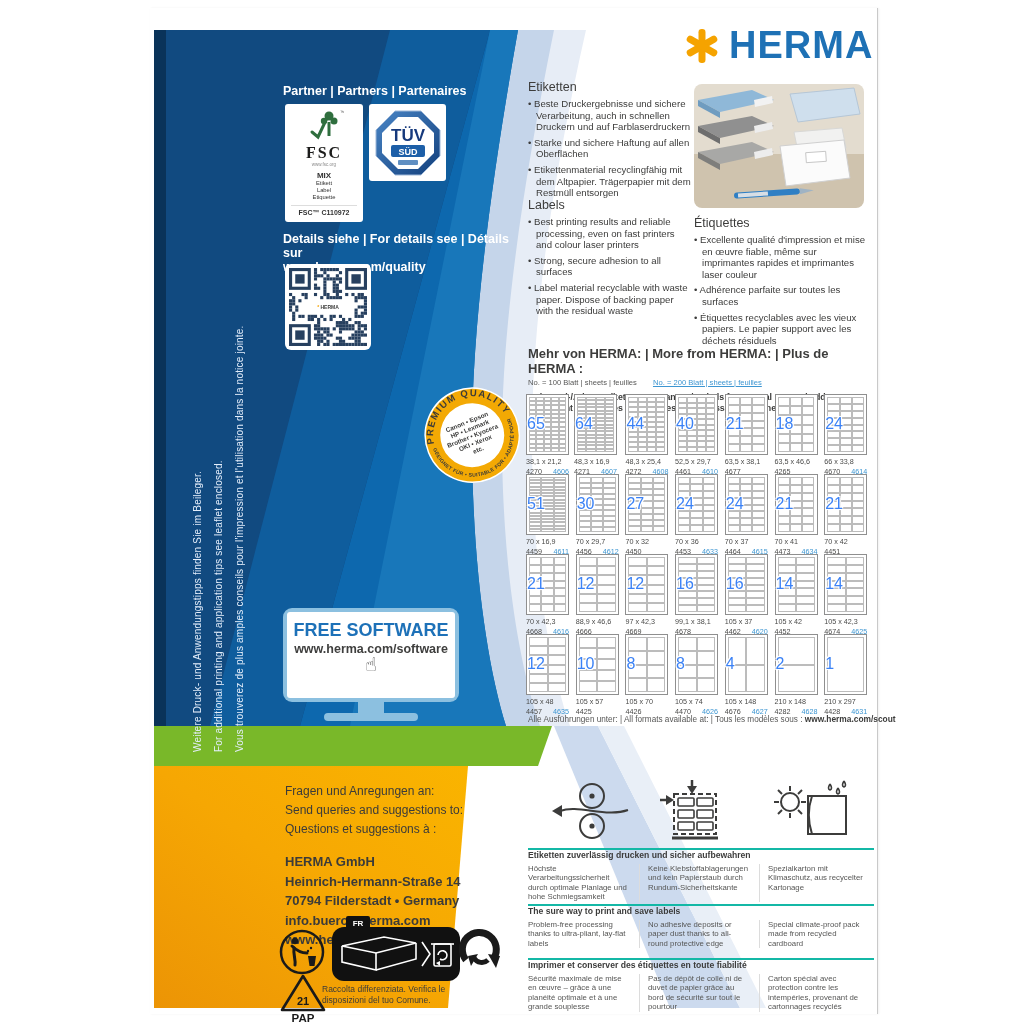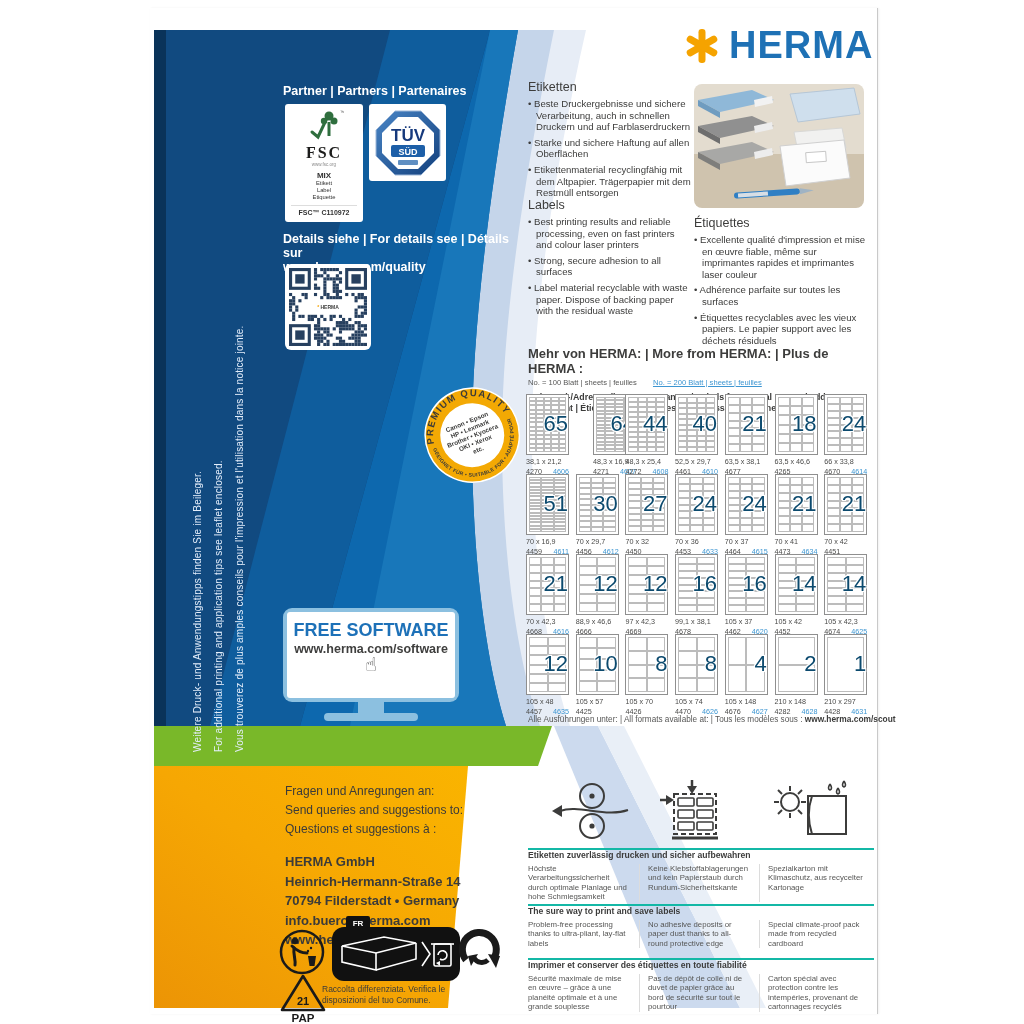--- a/index.html
+++ b/index.html
@@ -48,22 +48,22 @@
   .more-h{font-size:13px;font-weight:bold;color:#3c3c3b;}
   .legend{margin-top:2px;font-size:7.6px;}
   .legend .l100{color:#575756;}
   .legend .l200{color:#3d96d2;margin-left:14px;text-decoration:underline;}
   .more-sub{margin-top:5px;font-size:8.8px;font-weight:bold;line-height:10.6px;color:#3c3c3b;}
   .fmt-grid-wrap{position:absolute;left:376px;top:386px;width:350px;height:322px;}
   .fmt-cell{position:absolute;width:45px;}
   .fmt-thumb{position:relative;width:43px;height:61px;background:#fff;border:1px solid #8f8f8f;box-sizing:border-box;}
   .fmt-grid{position:absolute;left:2px;top:2px;right:2px;bottom:2px;display:grid;}
   .fmt-mini{border:0.5px solid #bcbcbc;}
-  .fmt-count{position:absolute;left:0;right:0;top:50%;transform:translateY(-55%);text-align:right;
-    font-size:22px;color:#0c4a6e;
+  .fmt-count{position:absolute;left:0;right:0;top:50%;transform:translateY(-55%);text-align:left;
+    font-size:16px;color:#3b82f6;
     text-shadow:-1px -1px 0 #fff,1px -1px 0 #fff,-1px 1px 0 #fff,1px 1px 0 #fff,0 0 3px #fff;}
   .fmt-dims{font-size:7.2px;color:#4a4a49;margin-top:2px;white-space:nowrap;}
   .fmt-nums{display:flex;justify-content:space-between;width:43px;font-size:7.2px;margin-top:1px;}
   .fmt-no100{color:#4a4a49;}
   .fmt-no200{color:#3d96d2;}
   .formats-footer{position:absolute;left:378px;top:706px;font-size:8.2px;color:#575756;white-space:nowrap;}
   .formats-footer b{color:#3c3c3b;font-size:8.4px;}
   
   .care-head{position:absolute;left:378px;width:346px;font-size:8.6px;font-weight:bold;color:#3c3c3b;
     border-top:2px solid #14b8a6;padding-top:0;}
@@ -528,21 +528,21 @@
             <div class="fmt-mini"></div>
           </div>
           <span class="fmt-count">65</span>
         </div>
         <div class="fmt-dims">38,1 x 21,2</div>
         <div class="fmt-nums">
           <span class="fmt-no100">4270</span>
           <span class="fmt-no200">4606</span>
         </div>
       </div>
-      <div class="fmt-cell" style="left: 58px; top: 0px; padding-left: 9px;">
+      <div class="fmt-cell" style="left: 39px; top: 0px; padding-left: 9px;">
         <div class="fmt-thumb">
           <div class="fmt-grid" style="grid-template-columns: repeat(4, 1fr); grid-template-rows: repeat(16, 1fr);">
             <div class="fmt-mini"></div>
             <div class="fmt-mini"></div>
             <div class="fmt-mini"></div>
             <div class="fmt-mini"></div>
             <div class="fmt-mini"></div>
             <div class="fmt-mini"></div>
             <div class="fmt-mini"></div>
             <div class="fmt-mini"></div>

